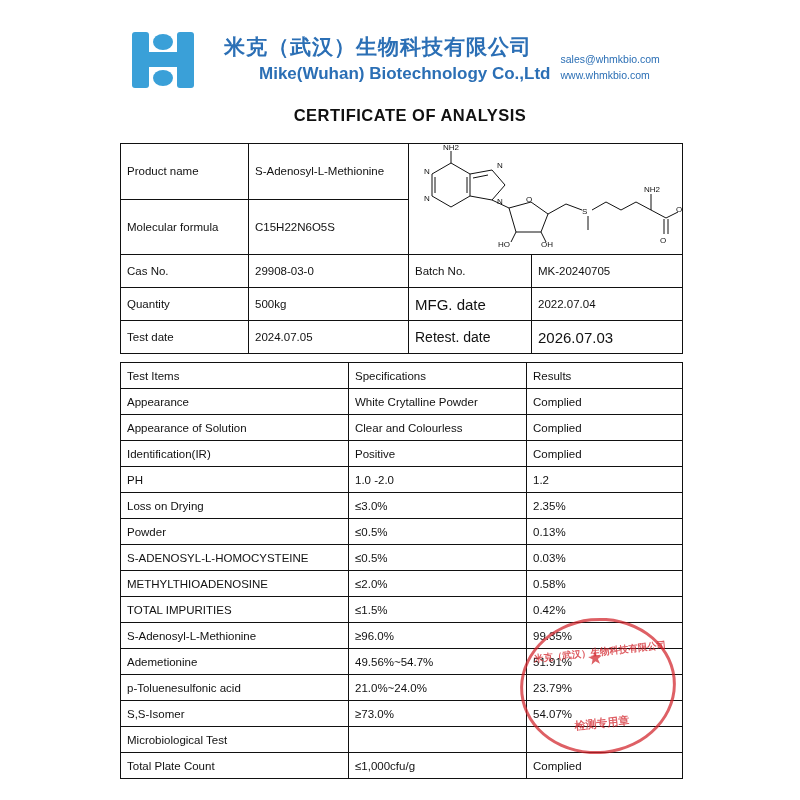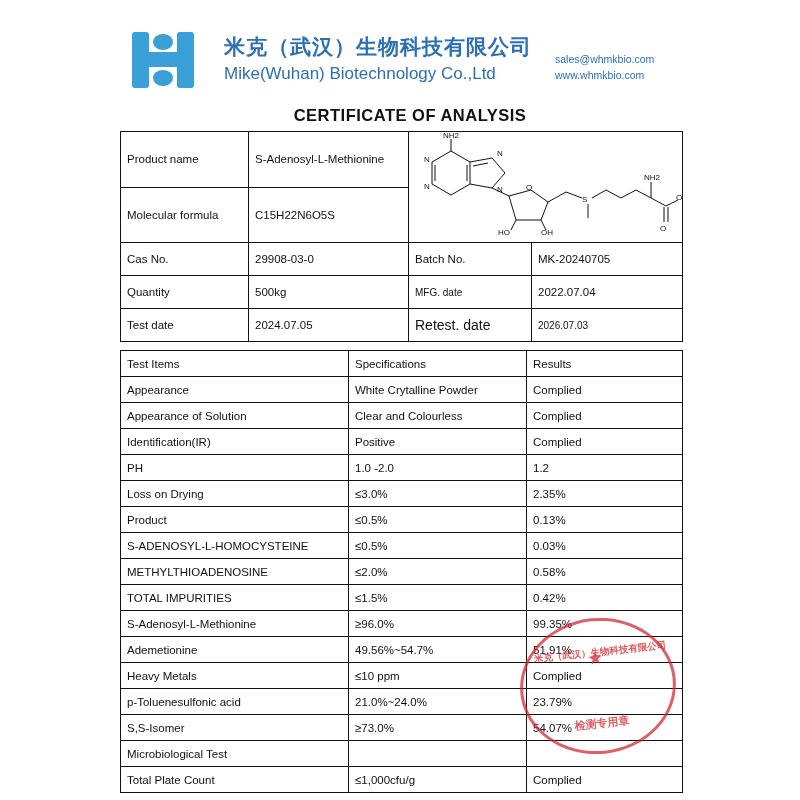--- a/index.html
+++ b/index.html
@@ -76,39 +76,40 @@
   }
   .company .cn {
     font-size: 21px;
     font-weight: bold;
     color: #2b6fb5;
     letter-spacing: 1px;
     line-height: 28px;
   }
   .company .en {
     font-size: 17px;
-    font-weight: normal;
+    font-weight: bold;
     color: #2b6fb5;
     line-height: 26px;
+    margin-left: 35px;
   }
   .contact {
-    margin-left: 23px;
+    margin-left: 10px;
     font-size: 10.5px;
     color: #2b6fb5;
     line-height: 16px;
     padding-top: 14px;
   }
 
   
   .title {
     text-align: center;
     font-size: 16.5px;
     font-weight: bold;
     letter-spacing: 0.5px;
-    margin: 6px 0 6px 0;
+    margin: 6px 0 18px 0;
     padding-left: 20px;
   }
 
   
   .tbl {
     border-collapse: collapse;
     table-layout: fixed;
     font-size: 11.5px;
   }
   .tbl td {
@@ -288,36 +289,36 @@
             </table>
         </td>
       </tr>
       <tr>
         <td>Quantity</td>
         <td>500kg</td>
         <td style="padding:0">
           <table style="width:100%;border-collapse:collapse;table-layout:fixed">
             <tbody>
                 <tr>
-              <td style="border:none;width:110px;padding:5px 6px;font-size:10px">MFG. date</td>
+              <td style="border:none;width:110px;padding:5px 6px;font-size:15px">MFG. date</td>
               <td style="border:none;border-left:1px solid #111;padding:5px 6px;font-size:11.5px">2022.07.04</td>
             </tr>
           </tbody>
             </table>
         </td>
       </tr>
       <tr>
         <td>Test date</td>
         <td>2024.07.05</td>
         <td style="padding:0">
           <table style="width:100%;border-collapse:collapse;table-layout:fixed">
             <tbody>
                 <tr>
               <td style="border:none;width:110px;padding:5px 6px;font-size:14px">Retest. date</td>
-              <td style="border:none;border-left:1px solid #111;padding:5px 6px;font-size:10px">2026.07.03</td>
+              <td style="border:none;border-left:1px solid #111;padding:5px 6px;font-size:15px">2026.07.03</td>
             </tr>
           </tbody>
             </table>
         </td>
       </tr>
     </tbody>
   </table>
 
   <table class="tbl" id="test-table">
     <colgroup>
@@ -350,21 +351,21 @@
           <td>PH</td>
           <td>1.0 -2.0</td>
           <td>1.2</td>
         </tr>
         <tr>
           <td>Loss on Drying</td>
           <td>≤3.0%</td>
           <td>2.35%</td>
         </tr>
         <tr>
-          <td>Product</td>
+          <td>Powder</td>
           <td>≤0.5%</td>
           <td>0.13%</td>
         </tr>
         <tr>
           <td>S-ADENOSYL-L-HOMOCYSTEINE</td>
           <td>≤0.5%</td>
           <td>0.03%</td>
         </tr>
         <tr>
           <td>METHYLTHIOADENOSINE</td>
@@ -378,25 +379,20 @@
         </tr>
         <tr>
           <td>S-Adenosyl-L-Methionine</td>
           <td>≥96.0%</td>
           <td>99.35%</td>
         </tr>
         <tr>
           <td>Ademetionine</td>
           <td>49.56%~54.7%</td>
           <td>51.91%</td>
-        </tr>
-        <tr>
-          <td>Heavy Metals</td>
-          <td>≤10 ppm</td>
-          <td>Complied</td>
         </tr>
         <tr>
           <td>p-Toluenesulfonic acid</td>
           <td>21.0%~24.0%</td>
           <td>23.79%</td>
         </tr>
         <tr>
           <td>S,S-Isomer</td>
           <td>≥73.0%</td>
           <td>54.07%</td>

